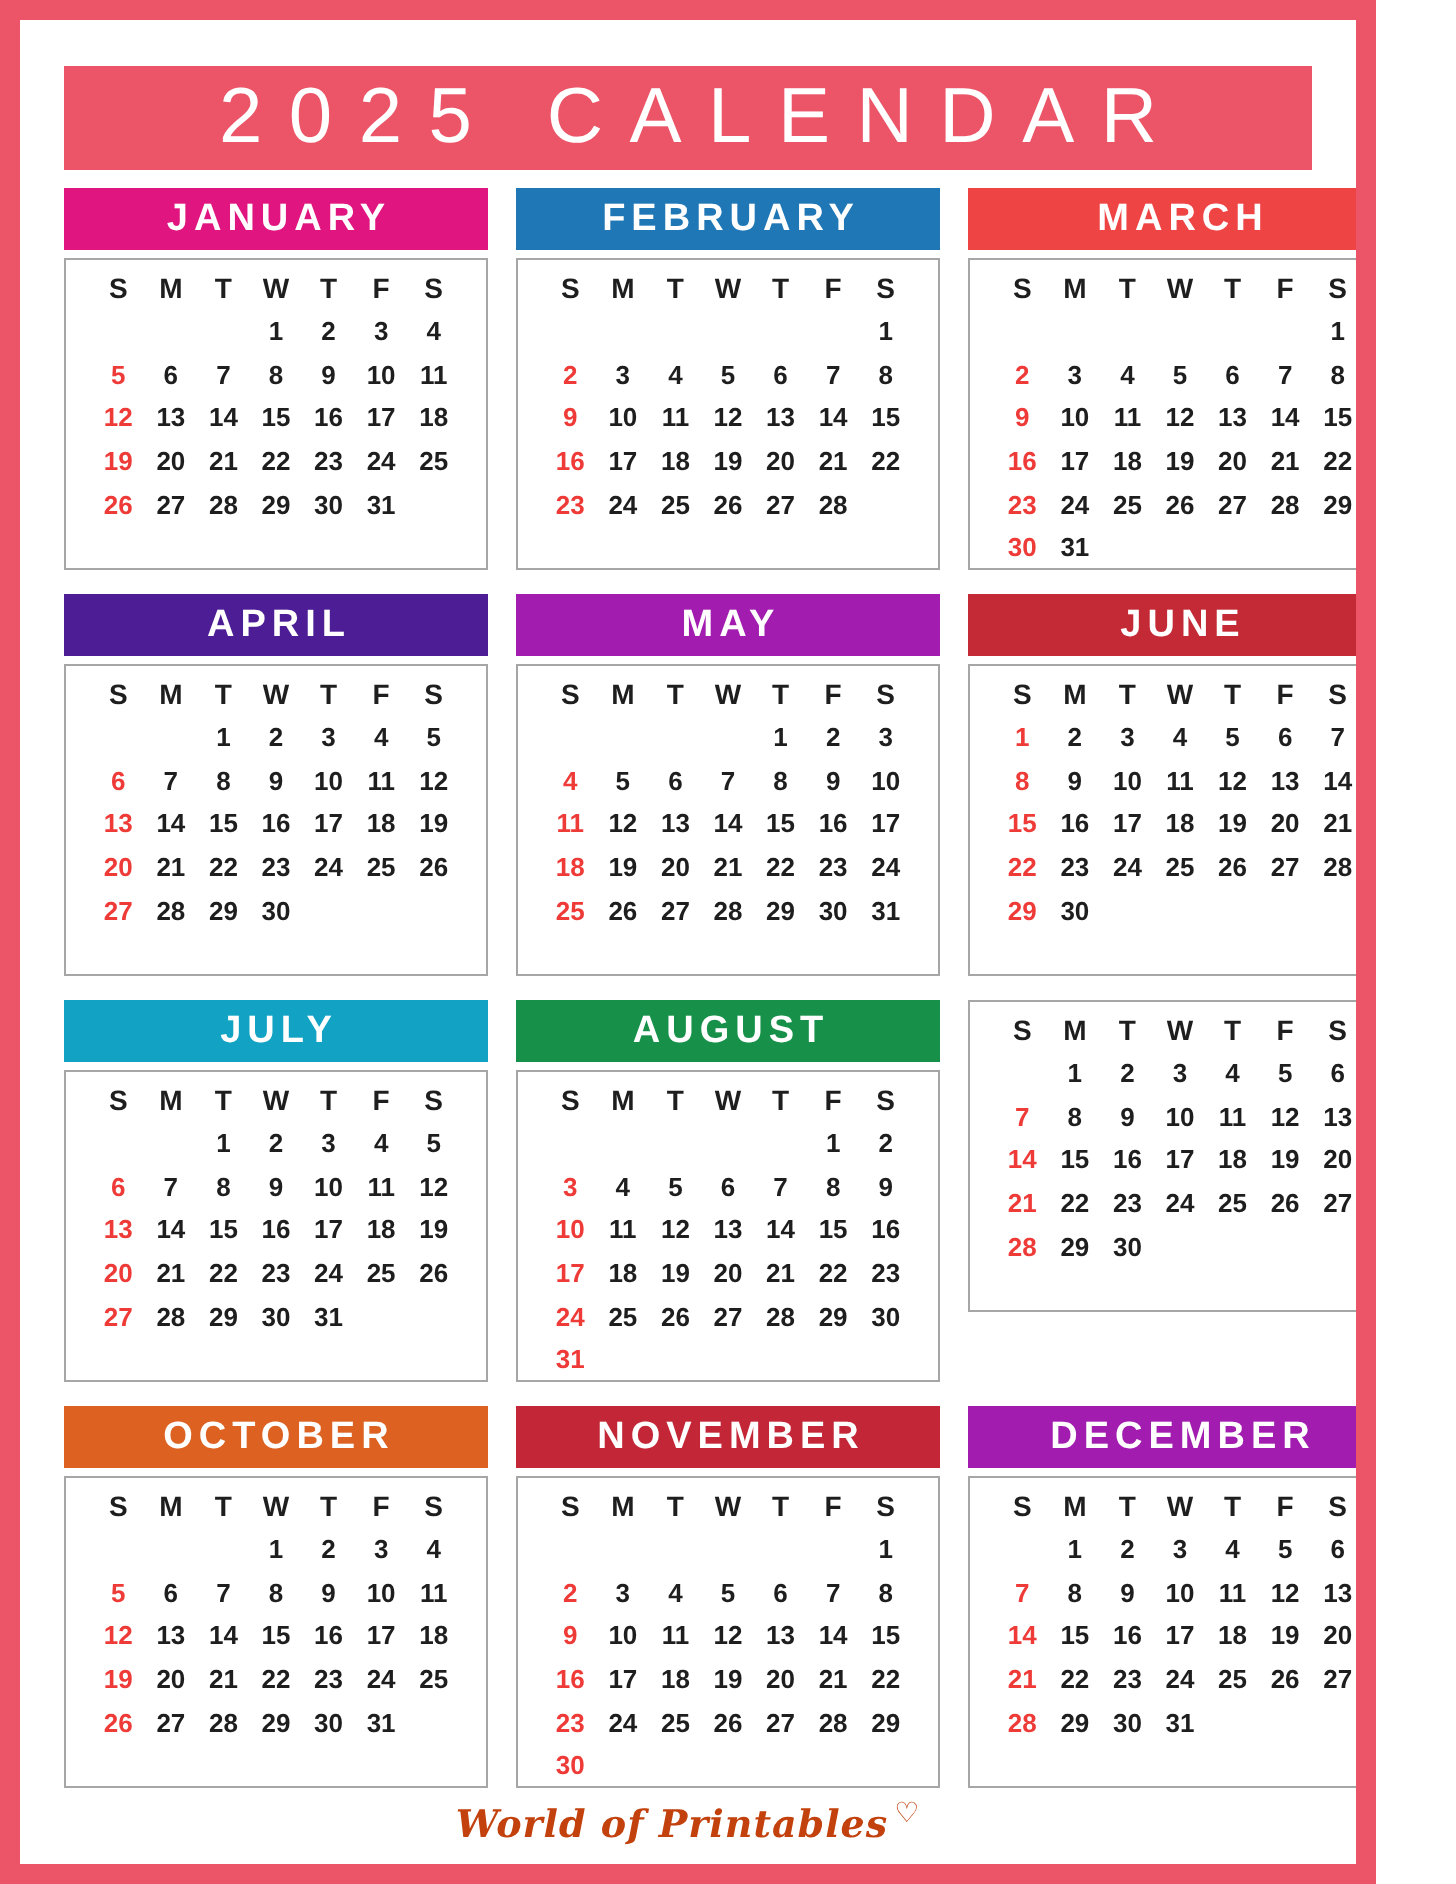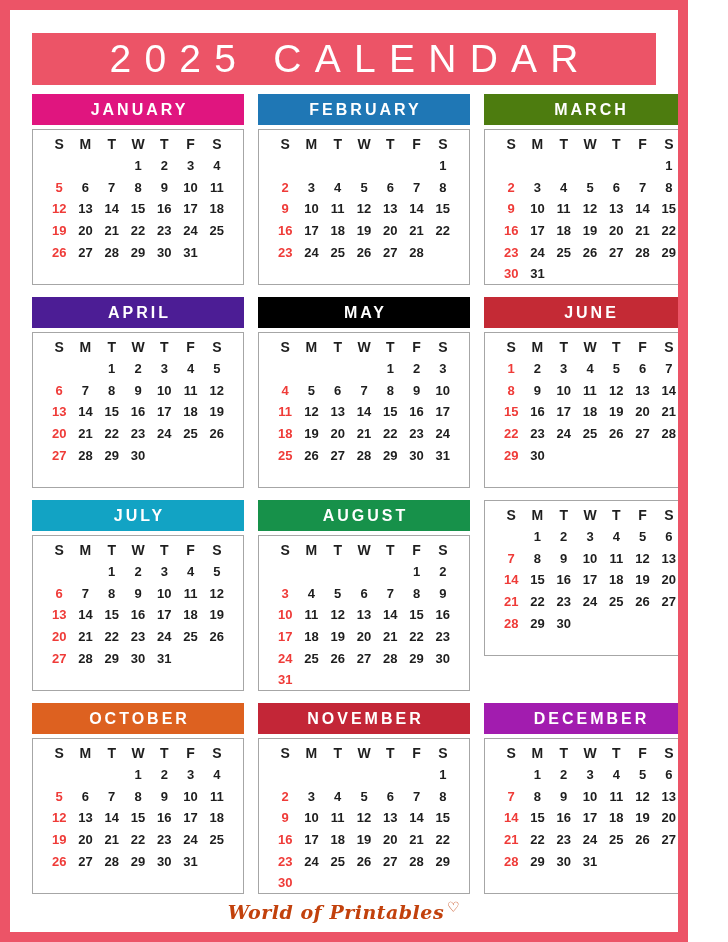--- a/index.html
+++ b/index.html
@@ -17,21 +17,21 @@
   }
   .months{
     margin:9px 22px 0;
     display:grid;grid-template-columns:repeat(3,212px);
     column-gap:14px;row-gap:12px;
   }
   .month{width:212px;}
   .month-header{
     height:31px;margin-bottom:4px;color:#fff;
     display:flex;align-items:center;justify-content:center;
-    font-size:16px;font-weight:bold;letter-spacing:3px;text-indent:3px;
+    font-size:19px;font-weight:bold;letter-spacing:3px;text-indent:3px;
   }
   .month-body{
     box-sizing:border-box;height:156px;border:1.5px solid #a6a6a6;
     background:#fff;padding:3px 13px 0;
   }
   .row{
     display:grid;grid-template-columns:repeat(7,1fr);
     height:21.7px;align-items:center;
   }
   .row span{text-align:center;}
@@ -167,21 +167,21 @@
             <span class="day">24</span>
             <span class="day">25</span>
             <span class="day">26</span>
             <span class="day">27</span>
             <span class="day">28</span>
             <span class="day"></span>
           </div>
         </div>
       </section>
       <section class="month">
-        <div class="month-header" style="background: #4d7c0f;">MARCH</div>
+        <div class="month-header" style="background: #ef4444;">MARCH</div>
         <div class="month-body">
           <div class="row dow">
             <span>S</span>
             <span>M</span>
             <span>T</span>
             <span>W</span>
             <span>T</span>
             <span>F</span>
             <span>S</span>
           </div>
@@ -294,21 +294,21 @@
             <span class="day">28</span>
             <span class="day">29</span>
             <span class="day">30</span>
             <span class="day"></span>
             <span class="day"></span>
             <span class="day"></span>
           </div>
         </div>
       </section>
       <section class="month">
-        <div class="month-header" style="background: #000000;">MAY</div>
+        <div class="month-header" style="background: #a21caf;">MAY</div>
         <div class="month-body">
           <div class="row dow">
             <span>S</span>
             <span>M</span>
             <span>T</span>
             <span>W</span>
             <span>T</span>
             <span>F</span>
             <span>S</span>
           </div>

